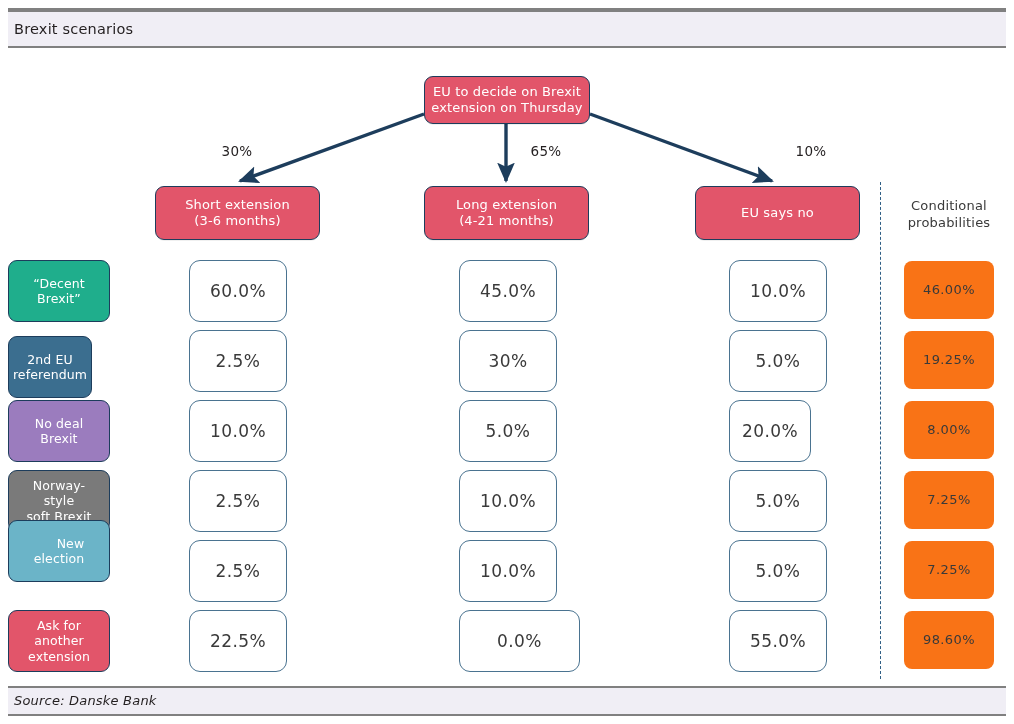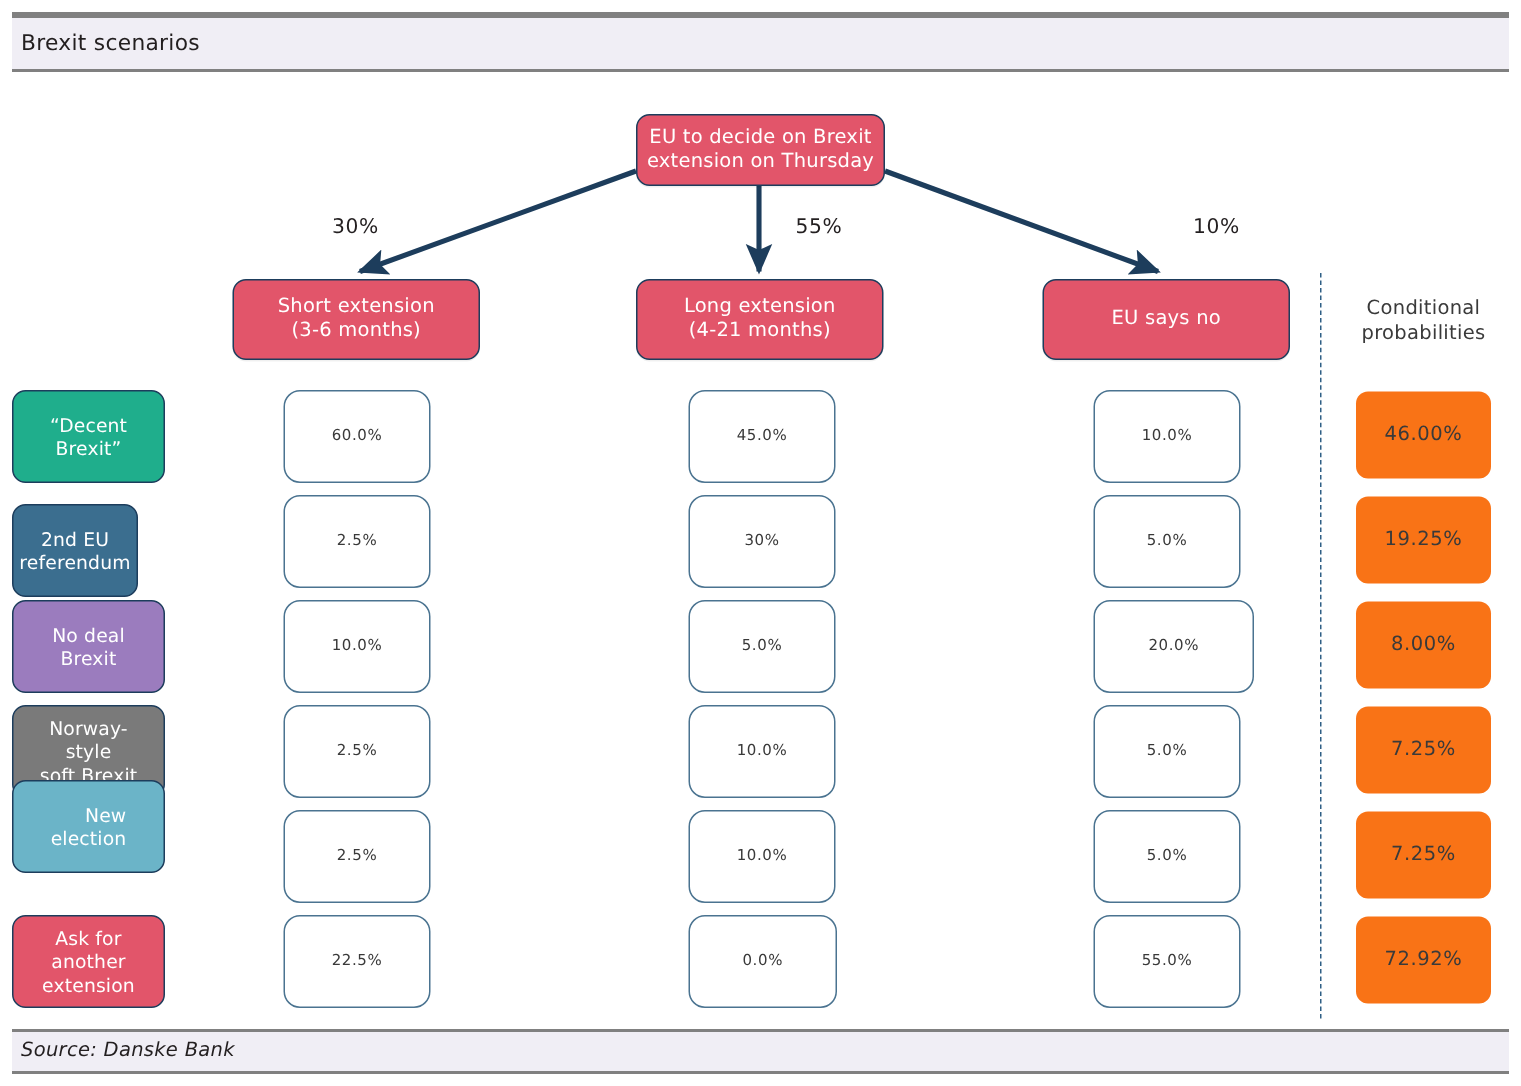--- a/index.html
+++ b/index.html
@@ -105,21 +105,21 @@
     color: #ffffff;
     font-size: 12.5px;
     letter-spacing: .1px;
   }
 
   .node-cell {
     background: #ffffff;
     border: 1.4px solid #4a7390;
     border-radius: 11px;
     color: #3a3a3a;
-    font-size: 10px;
+    font-size: 17px;
     letter-spacing: .4px;
   }
 
   .node-cond {
     background: #f97316;
     border: none;
     border-radius: 8px;
     color: #3a3a3a;
     font-size: 13px;
     letter-spacing: .4px;
@@ -179,21 +179,21 @@
     </svg>
 
     <div class="node node-root" style="left:424px; top:28px; width:166px; height:48px;">
       <span>
         <span>EU to decide on Brexit</span><br>
         <span>extension on Thursday</span>
       </span>
     </div>
 
     <div class="branch-prob" style="left:205px; top:95px; width:64px;">30%</div>
-    <div class="branch-prob" style="left:514px; top:95px; width:64px;">55%</div>
+    <div class="branch-prob" style="left:514px; top:95px; width:64px;">65%</div>
     <div class="branch-prob" style="left:779px; top:95px; width:64px;">10%</div>
 
     <div class="node node-branch" style="left:155px; top:138px; width:165px; height:54px;">
       <span>
         <span>Short extension</span><br>
         <span>(3-6 months)</span>
       </span>
     </div>
 
     <div class="node node-branch" style="left:424px; top:138px; width:165px; height:54px;">
@@ -258,34 +258,34 @@
     <div class="node node-cell" style="left:189px; top:352px; width:98px; height:62px;">10.0%</div>
     <div class="node node-cell" style="left:189px; top:422px; width:98px; height:62px;">2.5%</div>
     <div class="node node-cell" style="left:189px; top:492px; width:98px; height:62px;">2.5%</div>
     <div class="node node-cell" style="left:189px; top:562px; width:98px; height:62px;">22.5%</div>
 
     <div class="node node-cell" style="left:459px; top:212px; width:98px; height:62px;">45.0%</div>
     <div class="node node-cell" style="left:459px; top:282px; width:98px; height:62px;">30%</div>
     <div class="node node-cell" style="left:459px; top:352px; width:98px; height:62px;">5.0%</div>
     <div class="node node-cell" style="left:459px; top:422px; width:98px; height:62px;">10.0%</div>
     <div class="node node-cell" style="left:459px; top:492px; width:98px; height:62px;">10.0%</div>
-    <div class="node node-cell" style="left:459px; top:562px; width:99px; height:62px;">0.0%</div>
+    <div class="node node-cell" style="left:459px; top:562px; width:121px; height:62px;">0.0%</div>
 
     <div class="node node-cell" style="left:729px; top:212px; width:98px; height:62px;">10.0%</div>
     <div class="node node-cell" style="left:729px; top:282px; width:98px; height:62px;">5.0%</div>
-    <div class="node node-cell" style="left:729px; top:352px; width:107px; height:62px;">20.0%</div>
+    <div class="node node-cell" style="left:729px; top:352px; width:82px; height:62px;">20.0%</div>
     <div class="node node-cell" style="left:729px; top:422px; width:98px; height:62px;">5.0%</div>
     <div class="node node-cell" style="left:729px; top:492px; width:98px; height:62px;">5.0%</div>
     <div class="node node-cell" style="left:729px; top:562px; width:98px; height:62px;">55.0%</div>
 
     <div class="node node-cond" style="left:904px; top:213px; width:90px; height:58px;">46.00%</div>
     <div class="node node-cond" style="left:904px; top:283px; width:90px; height:58px;">19.25%</div>
     <div class="node node-cond" style="left:904px; top:353px; width:90px; height:58px;">8.00%</div>
     <div class="node node-cond" style="left:904px; top:423px; width:90px; height:58px;">7.25%</div>
     <div class="node node-cond" style="left:904px; top:493px; width:90px; height:58px;">7.25%</div>
-    <div class="node node-cond" style="left:904px; top:563px; width:90px; height:58px;">72.92%</div>
+    <div class="node node-cond" style="left:904px; top:563px; width:90px; height:58px;">98.60%</div>
 
   </div>
 
   <div class="footer-band"></div>
   <div class="footer-text">Source: Danske Bank</div>
 
 </div>
 
 </body></html>

